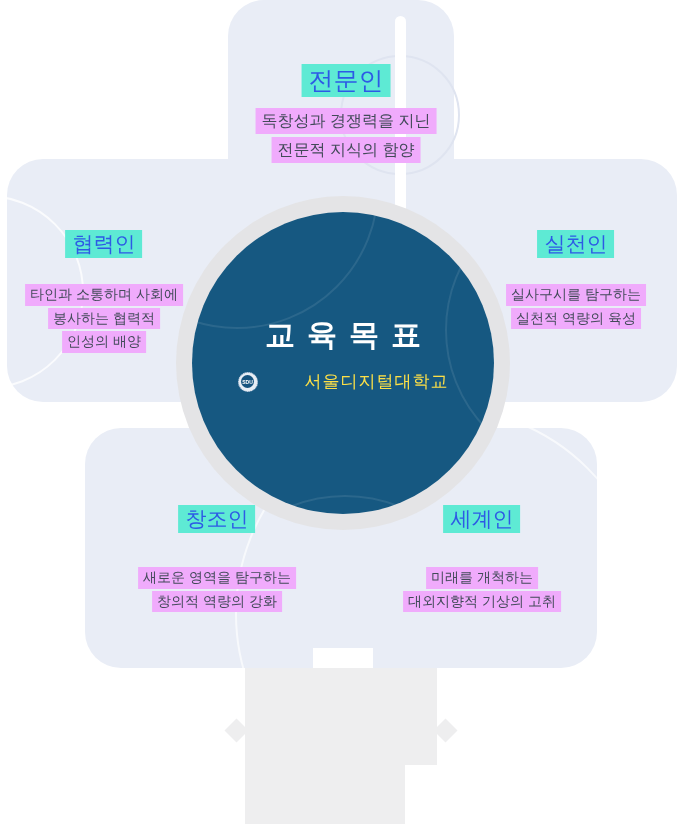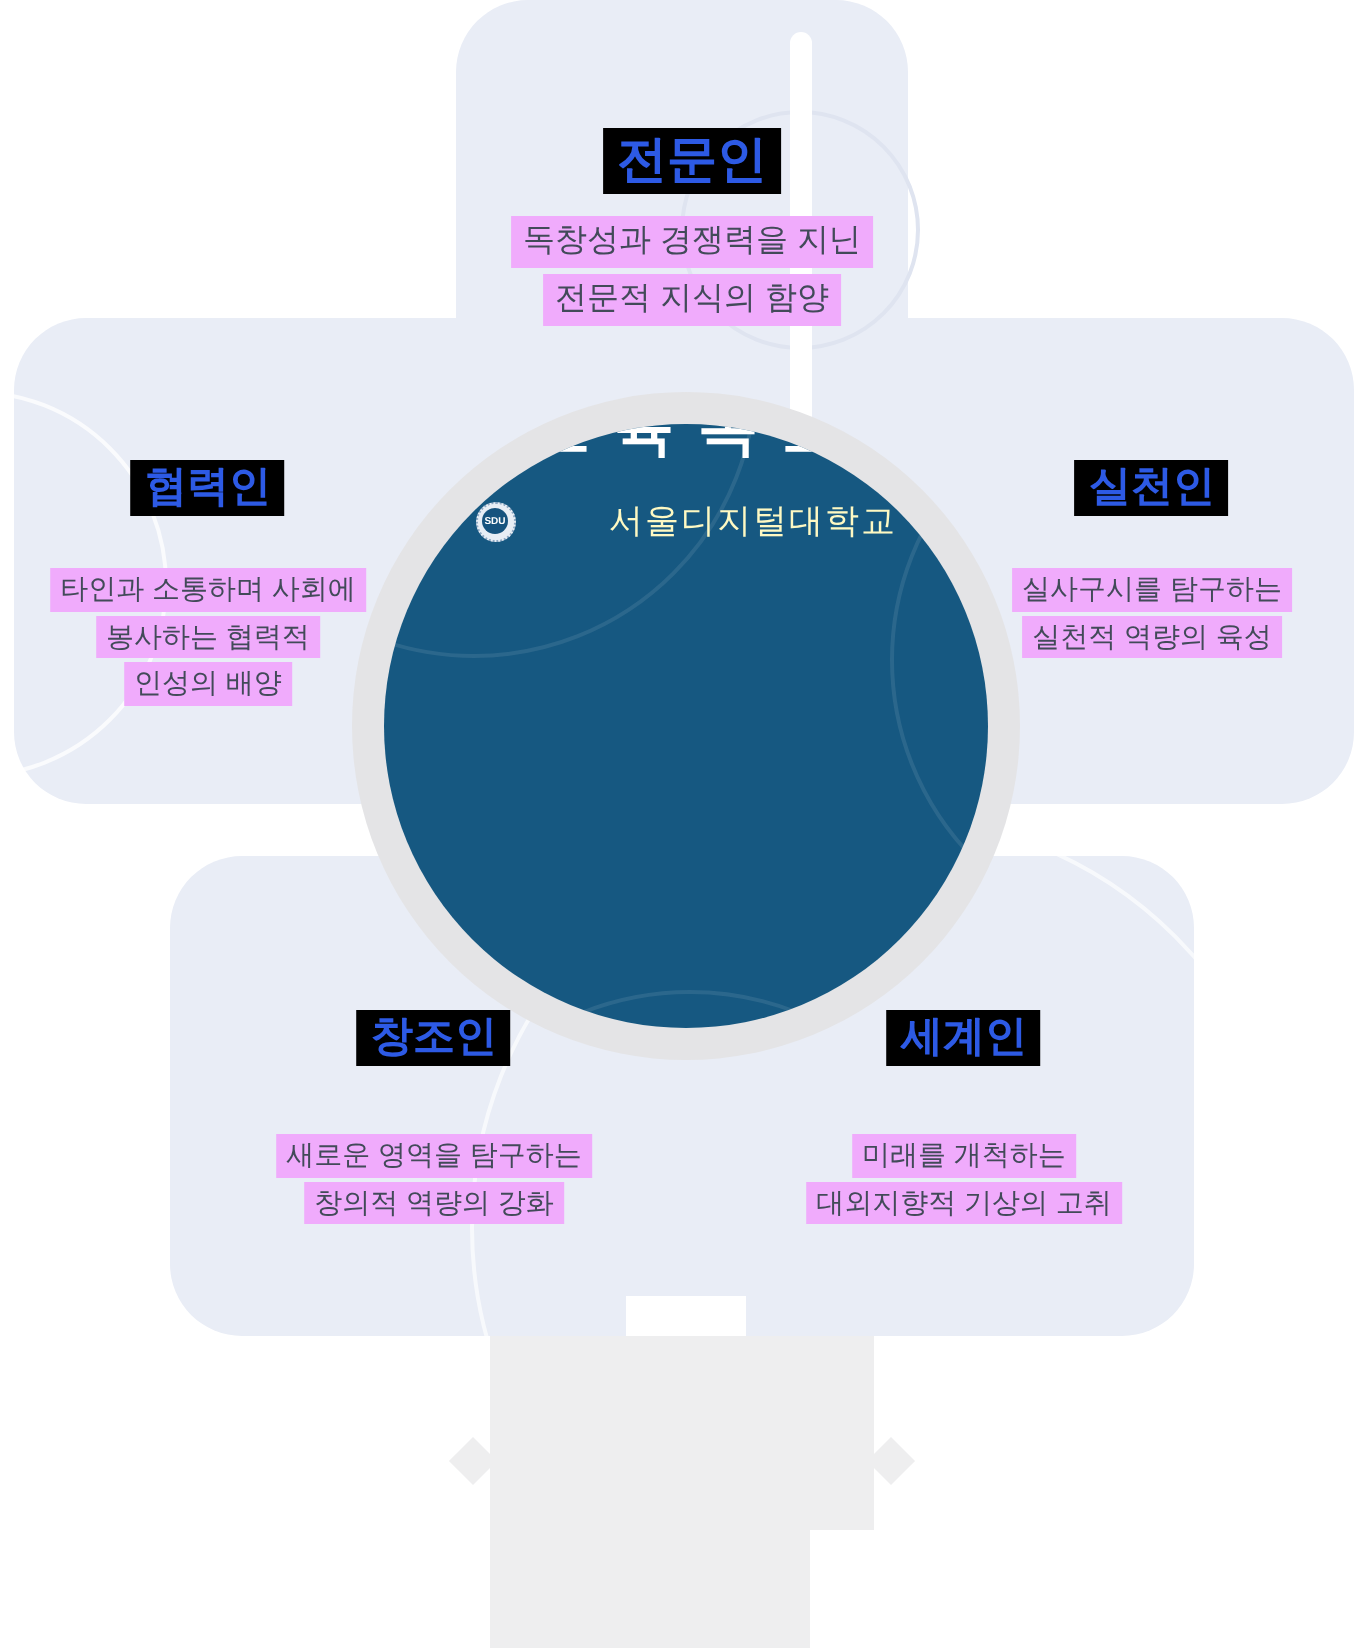--- a/index.html
+++ b/index.html
@@ -27,38 +27,38 @@
   .band{position:absolute;background:#eeeeef;}
   .band-upper{left:245px;top:668px;width:192px;height:97px;}
   .band-lower{left:245px;top:765px;width:160px;height:59px;}
   .diamond{position:absolute;width:17px;height:17px;background:#eeeeef;transform:rotate(45deg);}
   .diamond-left{left:228px;top:722px;}
   .diamond-right{left:437px;top:722px;}
 
   
   .ring{position:absolute;left:176px;top:196px;width:334px;height:334px;border-radius:50%;background:#e4e4e6;}
   .circle{position:absolute;left:192px;top:212px;width:302px;height:302px;border-radius:50%;
-          background:#165881;overflow:hidden;display:flex;align-items:flex-start;justify-content:center;}
+          background:#165881;overflow:hidden;display:flex;align-items:center;justify-content:center;}
   .c-arc{position:absolute;border-radius:50%;border:2px solid rgba(255,255,255,.09);}
   .c-arc1{left:-97px;top:-167px;width:280px;height:280px;}
   .c-arc2{left:253px;top:-24px;width:280px;height:280px;}
   .c-arc3{left:6px;top:283px;width:290px;height:290px;}
 
   .circle-content{position:relative;text-align:center;margin-top:-18px;}
   .center-title{color:#ffffff;font-size:30px;font-weight:bold;letter-spacing:12px;padding-left:12px;}
   .univ-row{margin-top:14px;display:flex;align-items:center;justify-content:center;gap:7px;}
   .logo{width:20px;height:20px;border-radius:50%;background:#e8eef5;display:flex;align-items:center;
         justify-content:center;border:1px dotted #8fa9c4;box-sizing:border-box;flex:0 0 auto;}
   .logo-core{display:flex;align-items:center;justify-content:center;width:13px;height:13px;border-radius:50%;
              background:#16537e;color:#fff;font-size:5px;font-weight:bold;letter-spacing:0;}
-  .univ-name{color:#fef9c3;font-size:17px;letter-spacing:1px;margin-left:40px;}
+  .univ-name{color:#fde047;font-size:17px;letter-spacing:1px;margin-left:40px;}
 
   
   .section{position:absolute;transform:translateX(-50%);text-align:center;z-index:10;white-space:nowrap;}
-  .sec-title{display:inline-block;background:#000000;color:#2d5ae5;font-weight:bold;font-size:21px;
+  .sec-title{display:inline-block;background:#5eead4;color:#2d5ae5;font-weight:normal;font-size:21px;
              padding:2px 7px;line-height:1.15;}
   .t-lg{font-size:25px;}
   .sec-line{display:inline-block;background:#f0abfc;color:#424a59;font-size:14px;padding:2px 5px;
             margin-top:2px;line-height:1.25;}
   .l-lg{font-size:16px;padding:3px 6px;margin-top:3px;}
   .gap-top{margin-top:8px;}
   .gap-side{margin-top:24px;}
   .gap-bottom{margin-top:32px;}
   .sec-top{left:346px;top:64px;}
   .sec-left{left:104px;top:230px;}

